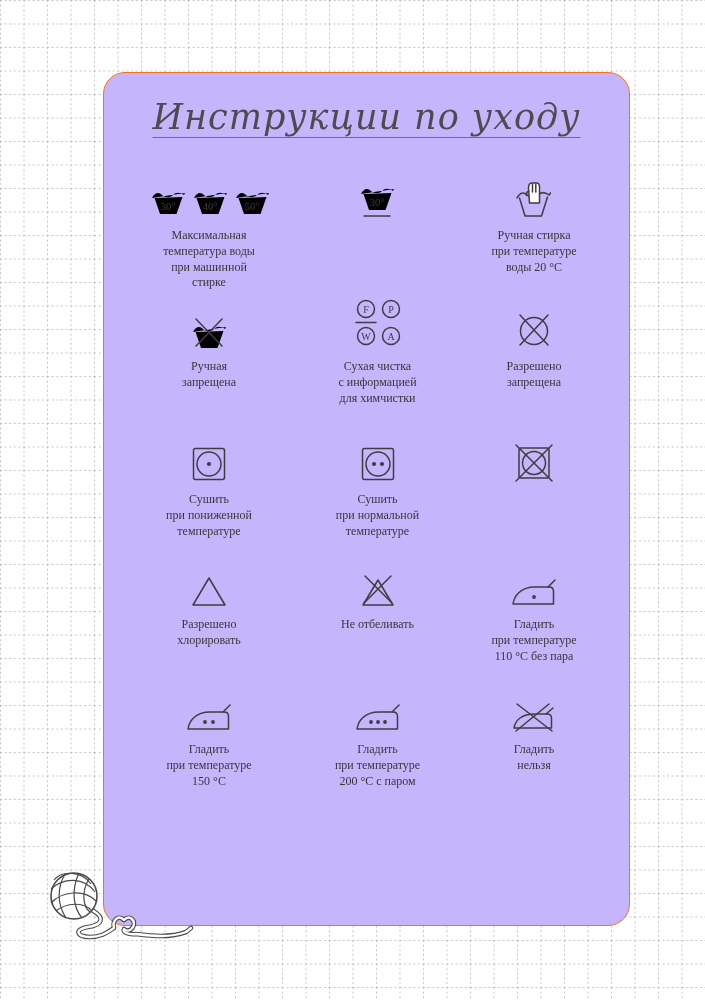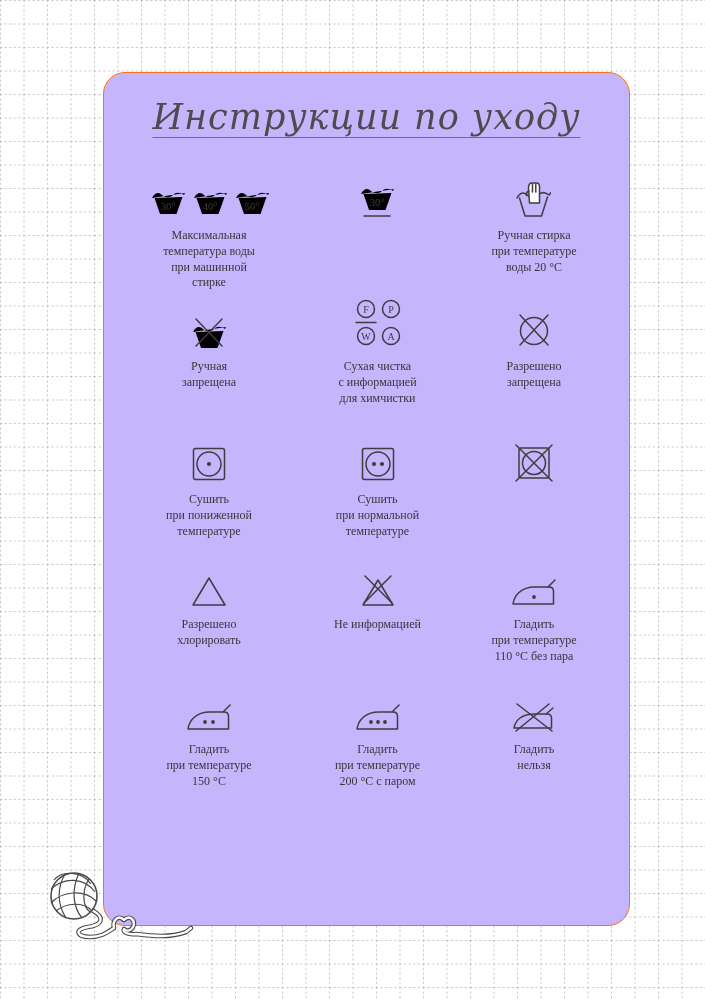--- a/index.html
+++ b/index.html
@@ -187,21 +187,21 @@
 хлорировать</div>
       </div>
 
       <div class="cell r4">
         <div class="icon-slot">
           <svg class="sym" width="42" height="34" viewBox="0 0 42 34">
             <path d="M21 6 L36 31 L6 31 Z"></path>
             <path d="M8 2 L35 29 M34 2 L7 29"></path>
           </svg>
         </div>
-        <div class="care-label">Не информацией</div>
+        <div class="care-label">Не отбеливать</div>
       </div>
 
       <div class="cell r4">
         <div class="icon-slot">
           <svg class="sym" width="48" height="32" viewBox="0 0 48 32">
             <path d="M3 28 Q4 21 9 16.5 Q15 11 25 11 L39 11 Q43.5 11 43.5 15.5 L43.5 28 Z"></path>
             <path d="M38 11 L45 4"></path>
             <circle class="dot" cx="24" cy="21" r="1.9"></circle>
           </svg>
         </div>

